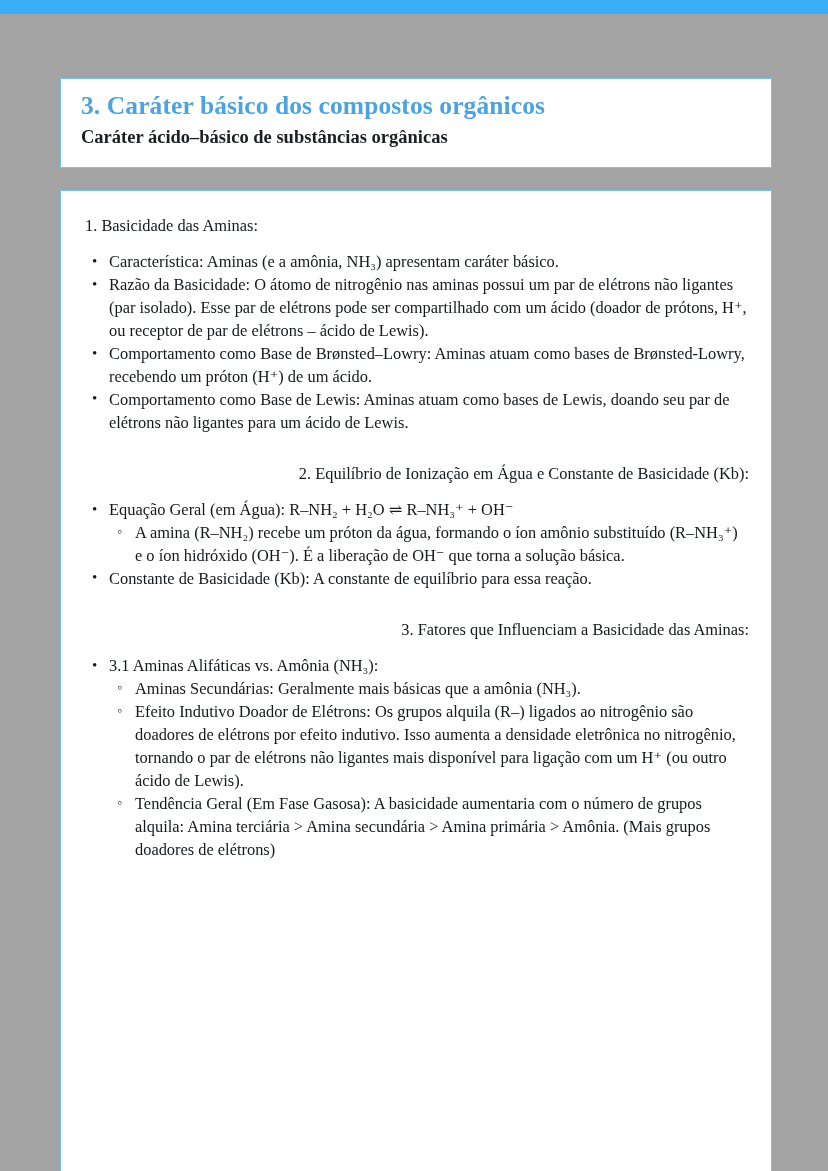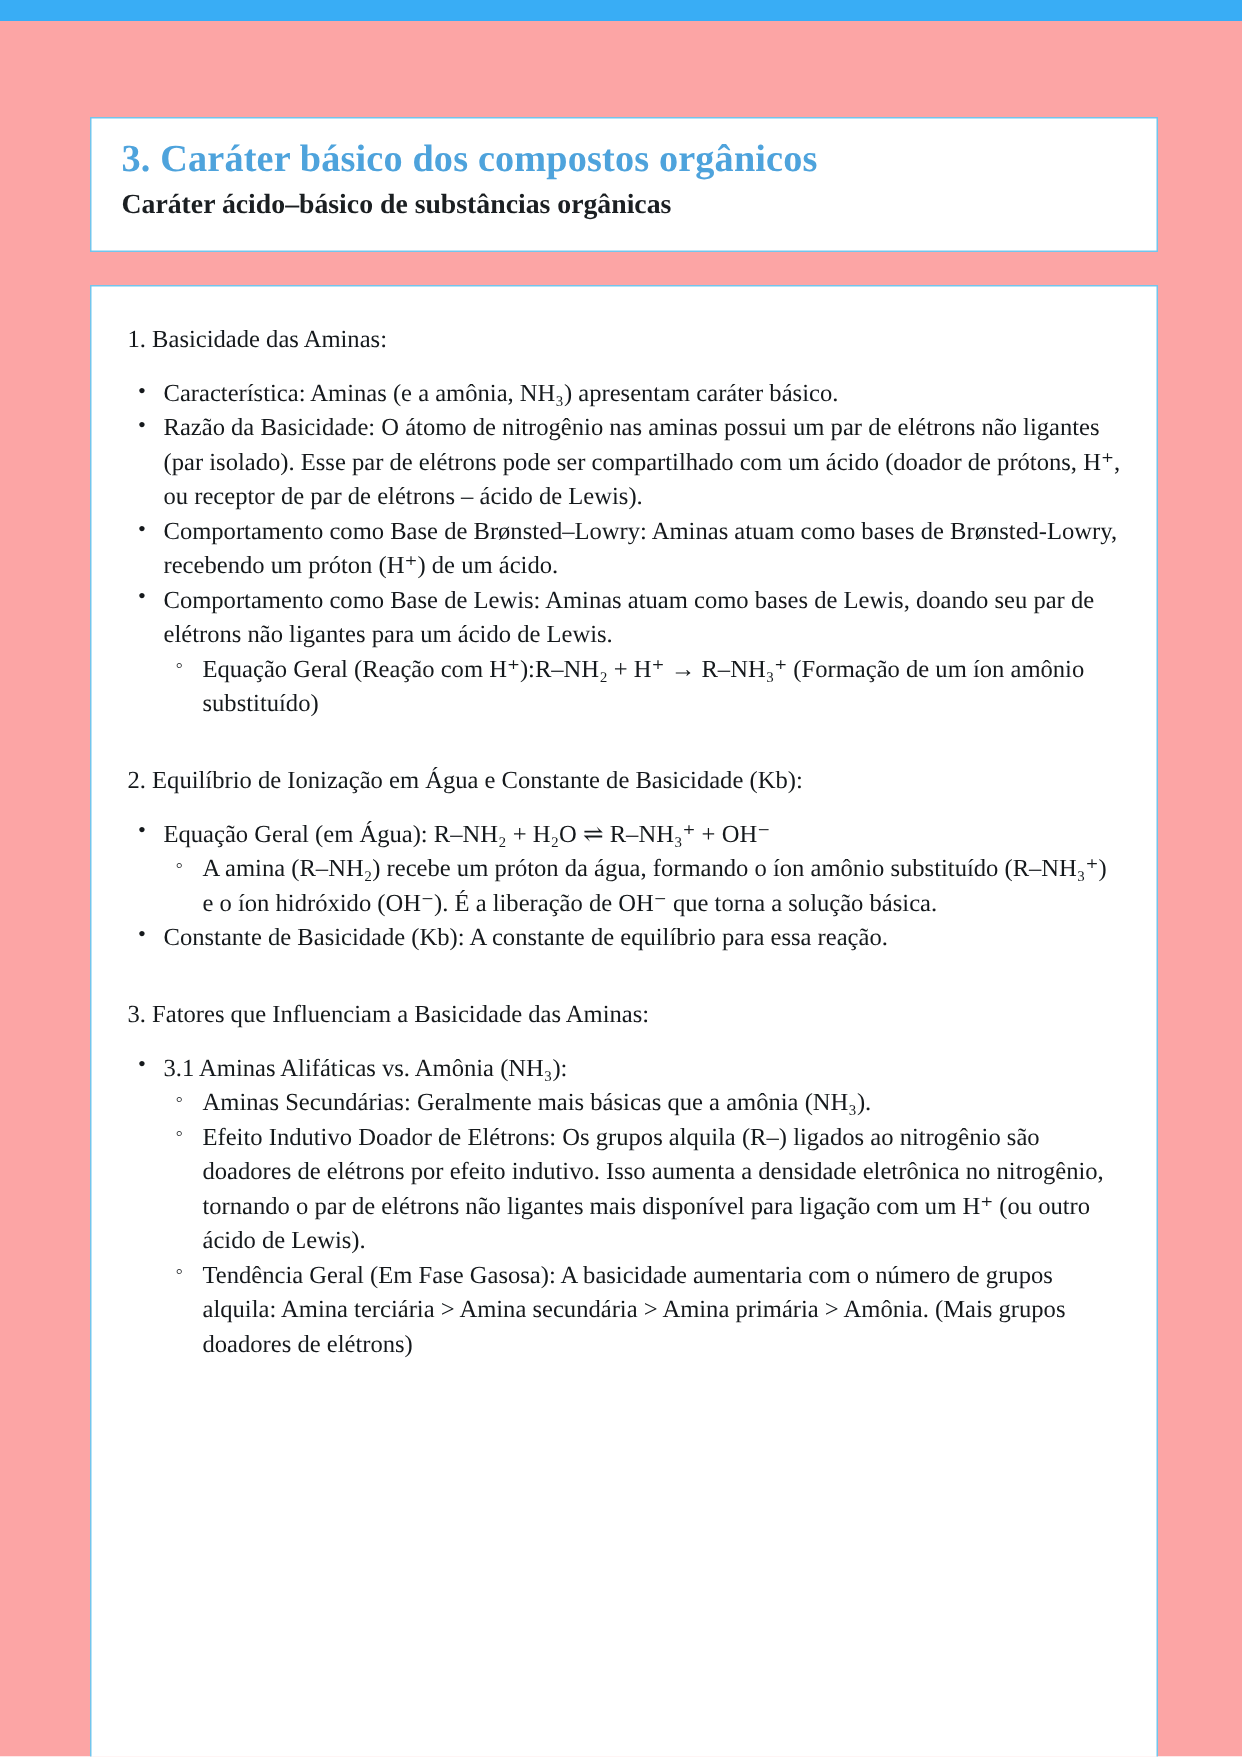--- a/index.html
+++ b/index.html
@@ -22,21 +22,21 @@
     width: 828px;
     height: 14px;
     background: #39ADF5;
   }
 
   #page {
     position: absolute;
     top: 14px; left: 0;
     width: 828px;
     height: 1157px;
-    background: #fca5a5;
+    background: #a3a3a3;
   }
 
   .card {
     position: absolute;
     border: 1.5px solid #72c5ec;
     background: #ffffff;
     box-sizing: border-box;
   }
 
   #header-card {
@@ -77,20 +77,21 @@
 
   .section-heading {
     font-size: 16.4px;
     line-height: 1.35;
     margin: 0 0 14px 0;
     padding-left: 2px;
     color: #15191c;
   }
   .section-heading.spaced {
     margin-top: 28px;
+    text-align: right;
   }
 
   ul.lvl1 {
     list-style: none;
     margin: 0 0 0 0;
     padding: 0;
   }
   ul.lvl1 > li {
     position: relative;
     padding-left: 26px;
@@ -156,25 +157,20 @@
         <span class="li-text">Característica: Aminas (e a amônia, NH₃) apresentam caráter básico.</span>
       </li>
       <li>
         <span class="li-text">Razão da Basicidade: O átomo de nitrogênio nas aminas possui um par de elétrons não ligantes (par isolado). Esse par de elétrons pode ser compartilhado com um ácido (doador de prótons, H⁺, ou receptor de par de elétrons – ácido de Lewis).</span>
       </li>
       <li>
         <span class="li-text">Comportamento como Base de Brønsted–Lowry: Aminas atuam como bases de Brønsted-Lowry, recebendo um próton (H⁺) de um ácido.</span>
       </li>
       <li>
         <span class="li-text">Comportamento como Base de Lewis: Aminas atuam como bases de Lewis, doando seu par de elétrons não ligantes para um ácido de Lewis.</span>
-        <ul class="lvl2">
-          <li>
-            <span class="li-text">Equação Geral (Reação com H⁺):R–NH₂ + H⁺ → R–NH₃⁺ (Formação de um íon amônio substituído)</span>
-          </li>
-        </ul>
       </li>
     </ul>
 
     <div class="section-heading spaced">2. Equilíbrio de Ionização em Água e Constante de Basicidade (Kb):</div>
 
     <ul class="lvl1">
       <li>
         <span class="li-text">Equação Geral (em Água): R–NH₂ + H₂O ⇌ R–NH₃⁺ + OH⁻</span>
         <ul class="lvl2">
           <li>

